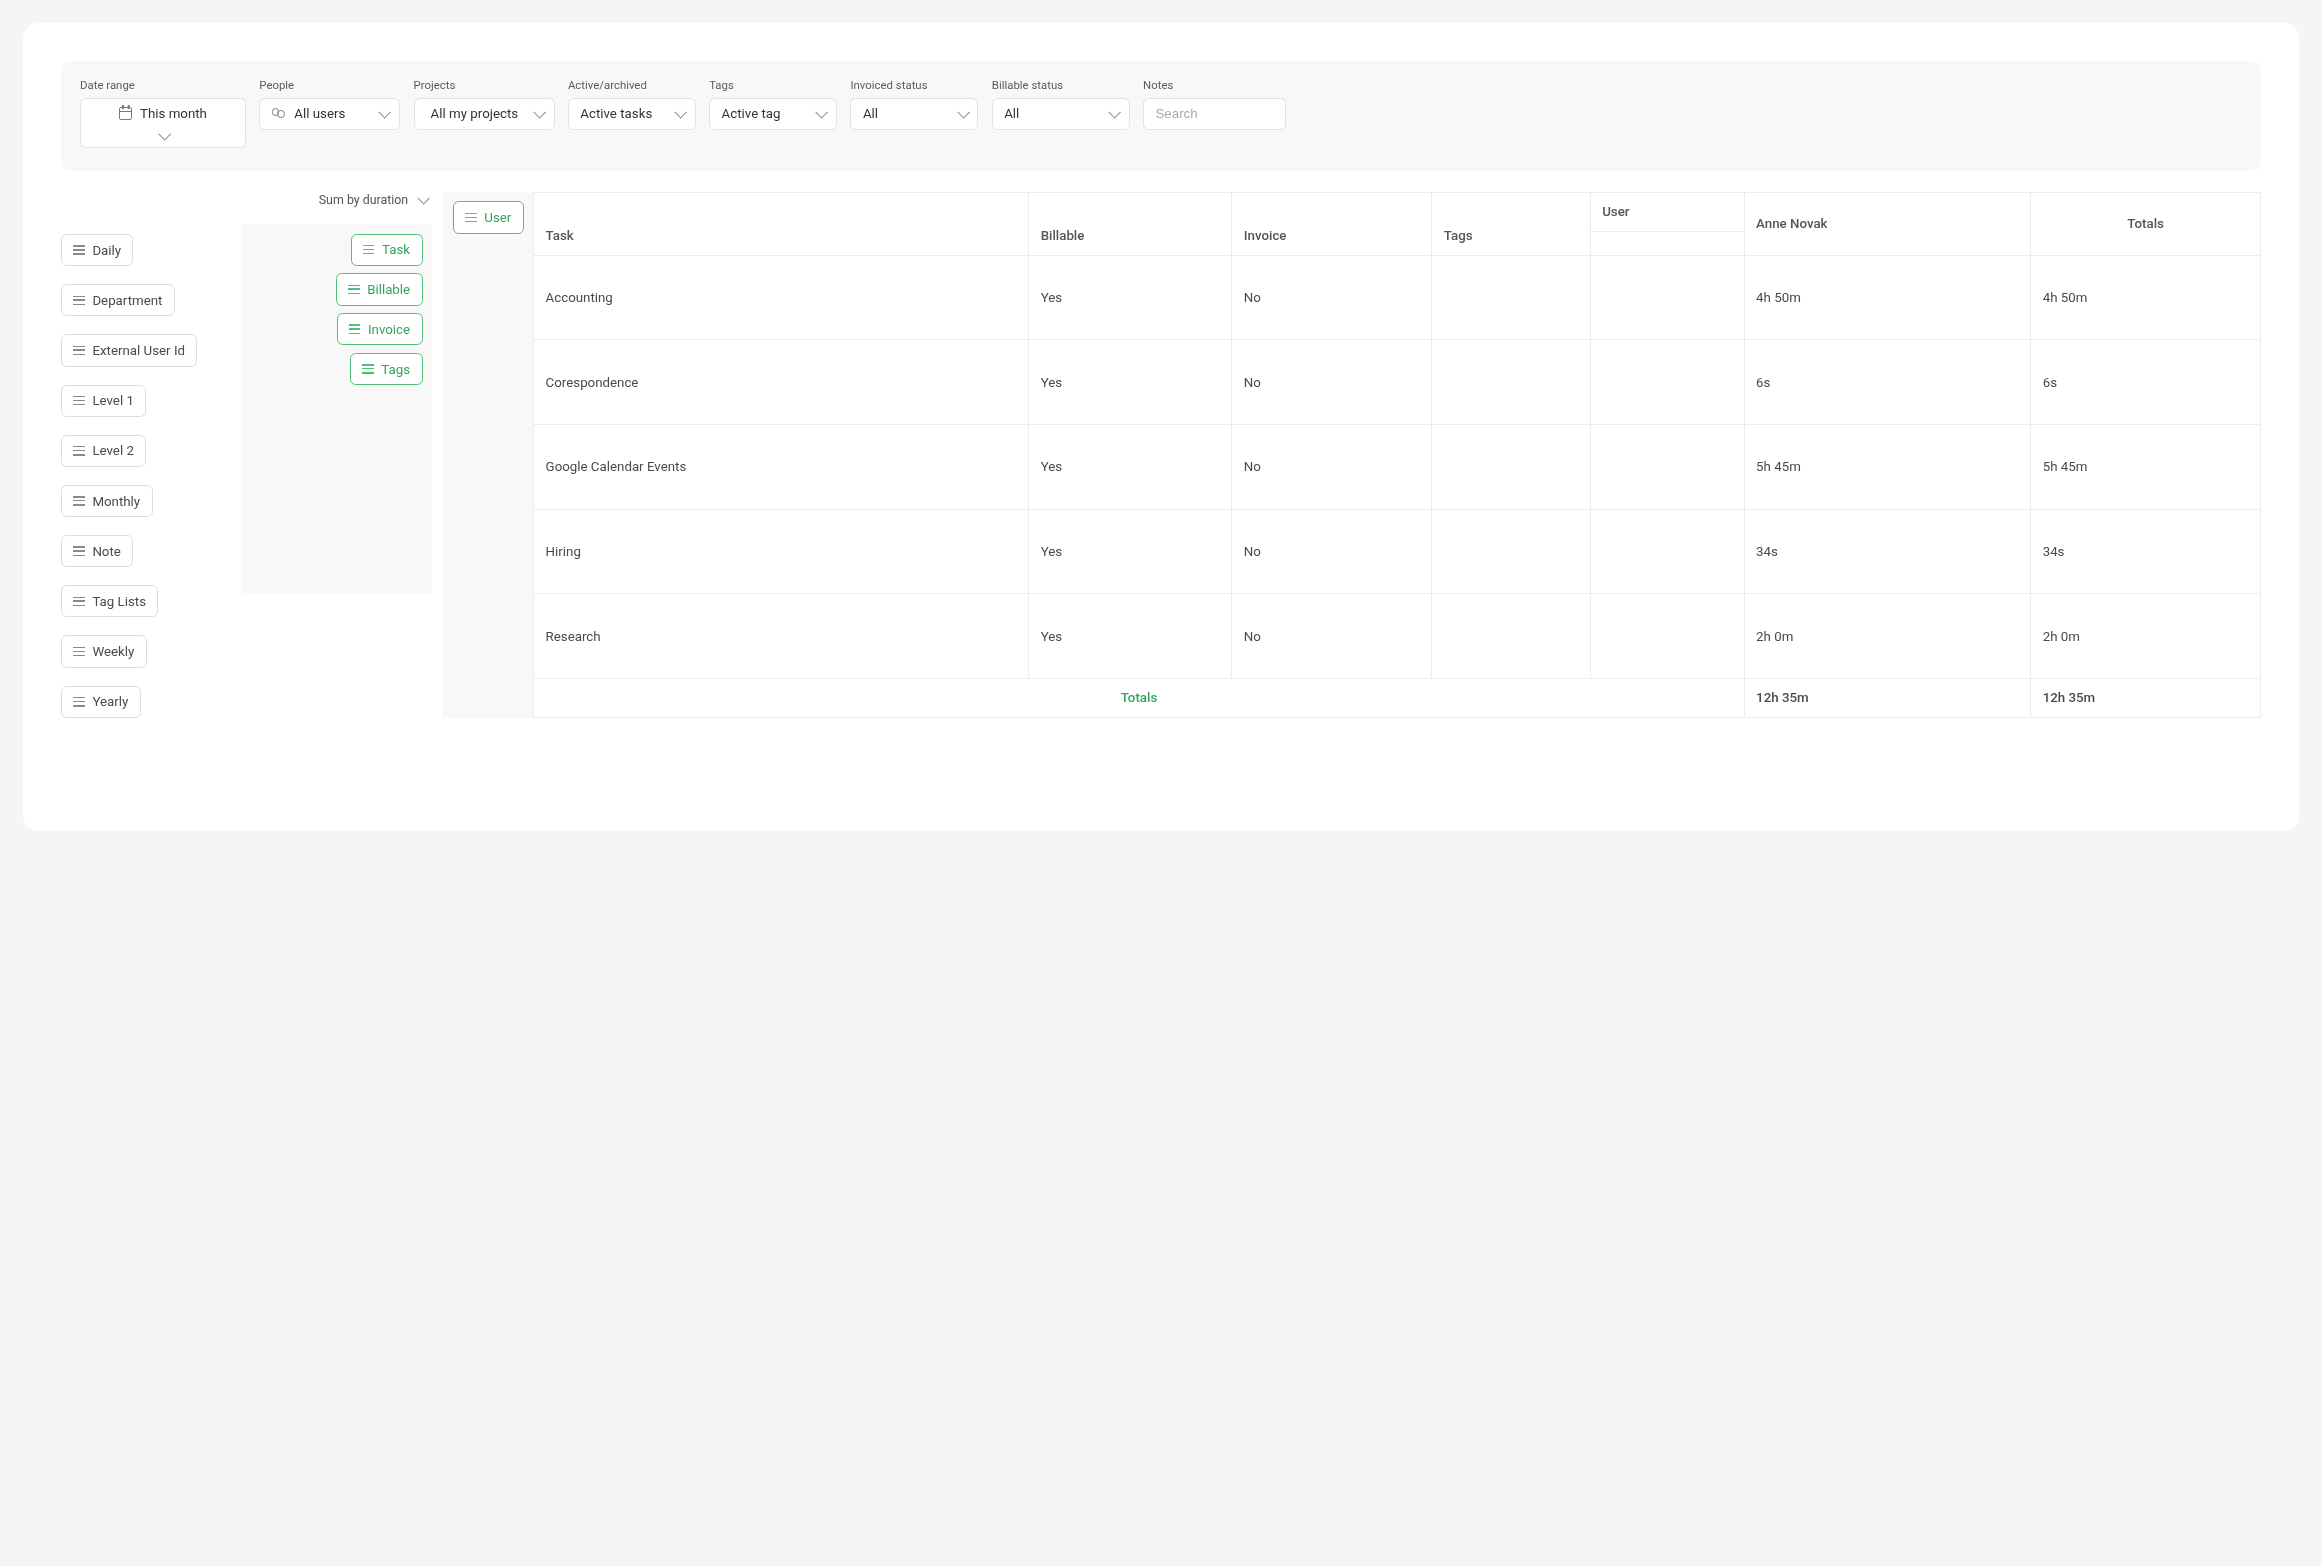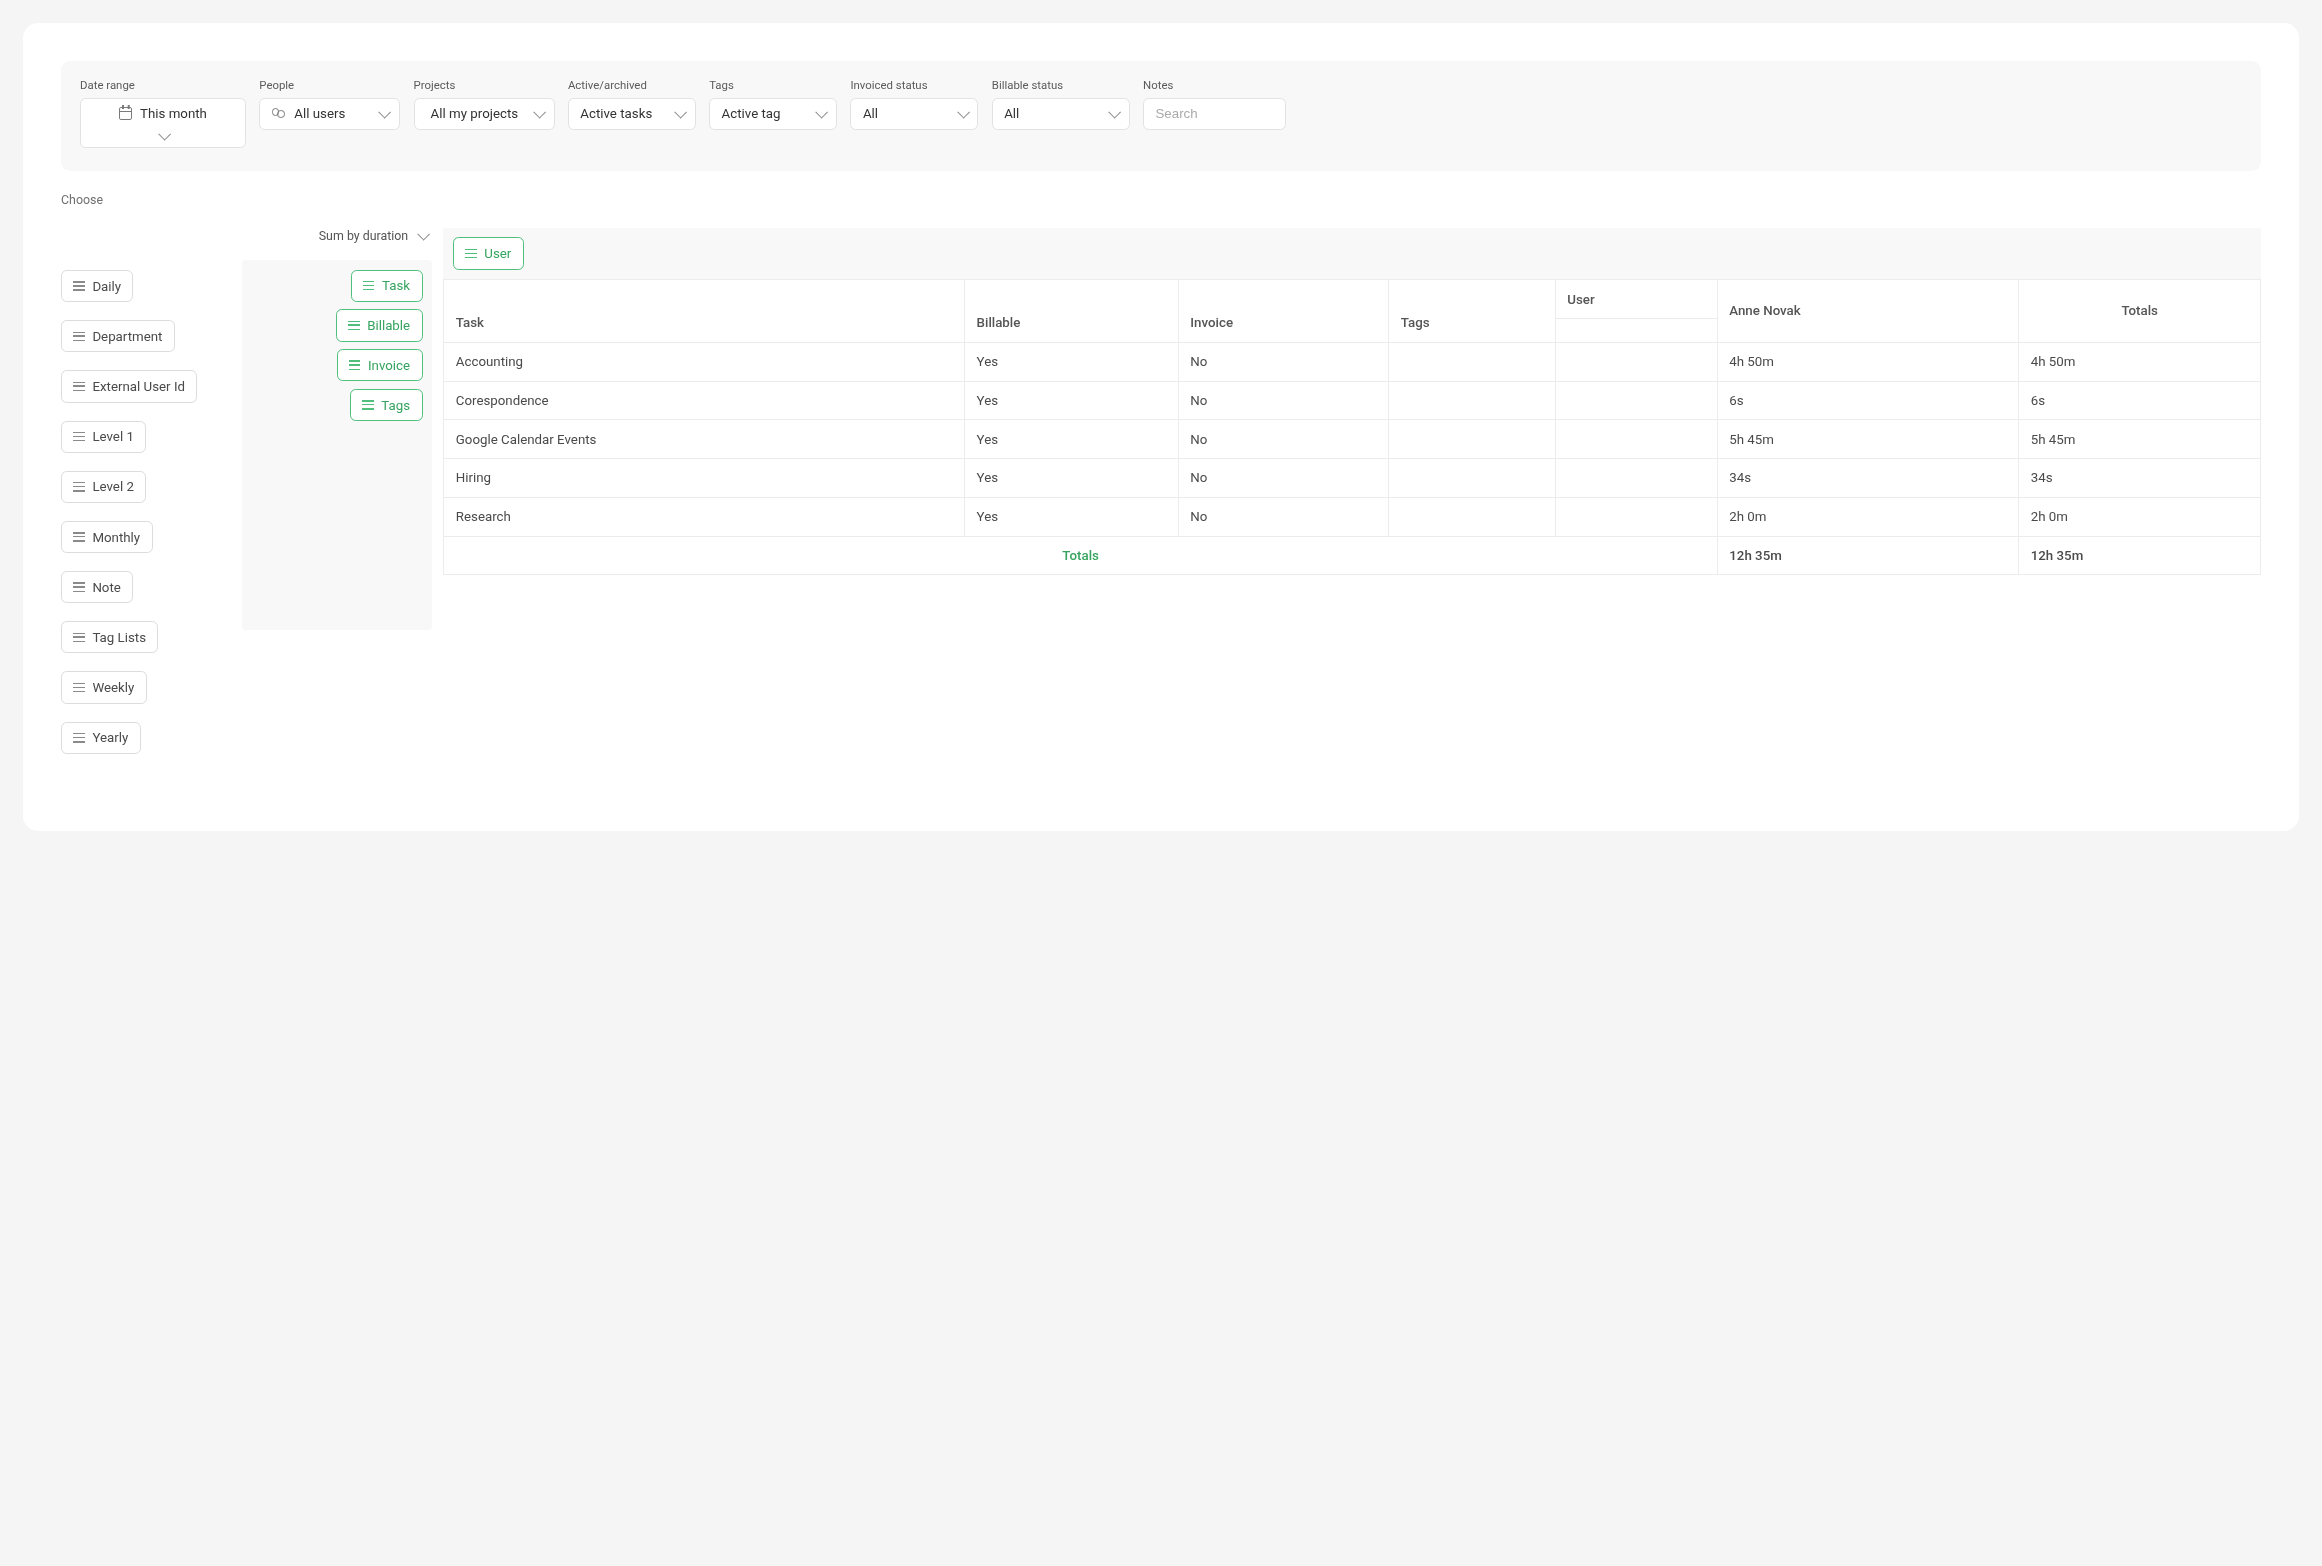--- a/index.html
+++ b/index.html
@@ -148,21 +148,21 @@
   .chip .hamb::after { bottom:0; }
   .chip.green {
     border-color: #4fbf7b;
     color: #36a45f;
   }
   .chip.green .hamb::before, .chip.green .hamb::after, .chip.green .hamb span { background:#4fbf7b; }
 
   
   .table-wrap {
     display: flex;
-    flex-direction: column;
+    flex-direction: row;
     padding-left: 11.4px;
   }
   .top-tag-row {
     background: #f8f8f8;
     padding: 9.5px 9.5px;
   }
 
   table.pivot {
     border-collapse: collapse;
     width: 100%;
@@ -290,21 +290,20 @@
         <span class="icon chev-down"></span>
       </div>
     </div>
 
     <div class="filter-group" style="flex-basis:100%; max-width:152px;">
       <span class="filter-label">Notes</span>
       <input class="search-input" placeholder="Search" style="">
     </div>
   </div>
 
-  <div class="choose-label" style="margin-top:21px;">Choose</div>
   <div class="pivot-area">
 
     <div class="choose-col">
       <div class="chip-list" id="avail-list">
           <span class="chip">
             <span class="hamb">
               <span></span>
             </span>
             <span>Daily</span>
           </span>

